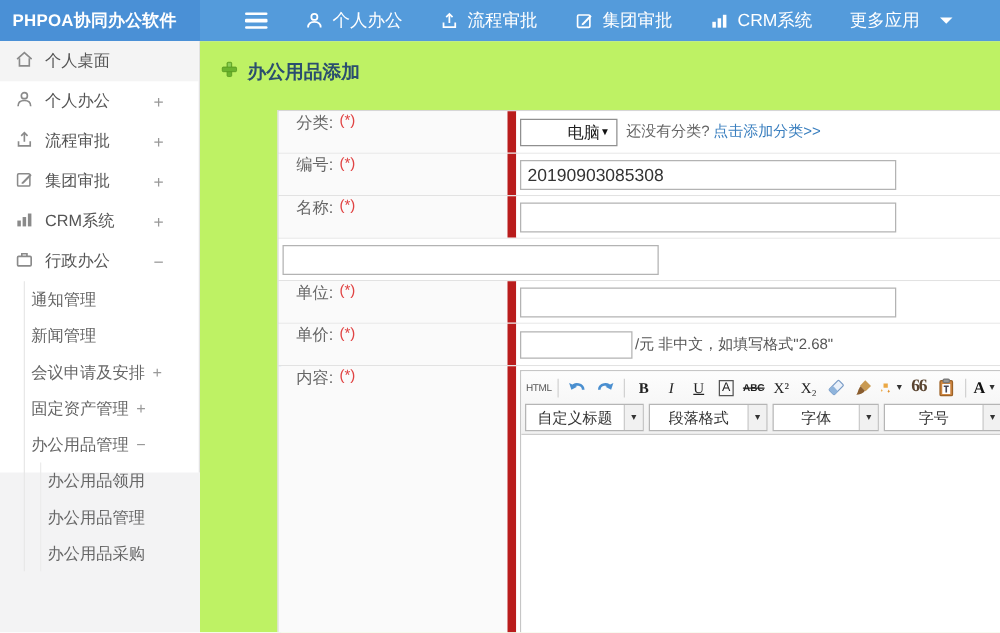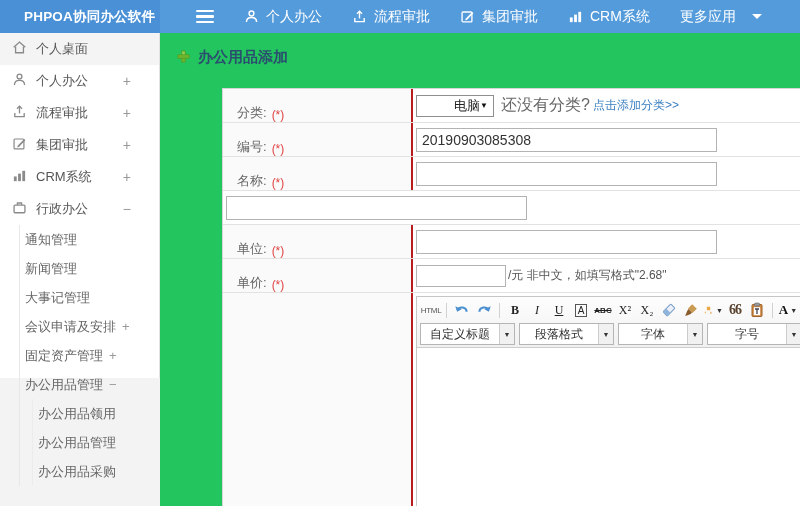--- a/index.html
+++ b/index.html
@@ -2,21 +2,21 @@
 <html><head>
 <meta charset="utf-8">
 <style>
   html,body{margin:0;padding:0;background:#fff;}
   .screen{position:relative;width:800px;height:506px;overflow:hidden;
     font-family:"Liberation Sans","DejaVu Sans",sans-serif;background:#f3f3f4;}
 
   
   .topbar{position:absolute;left:0;top:0;width:800px;height:33px;display:flex;}
   .logo{width:160px;height:33px;background:#4a90d6;color:#fff;font-size:13.5px;font-weight:bold;
-    display:flex;align-items:center;padding-left:24px;box-sizing:border-box;letter-spacing:.2px;}
+    display:flex;align-items:center;padding-left:10px;box-sizing:border-box;letter-spacing:.2px;}
   .nav{flex:1;background:#549bdb;display:flex;align-items:center;color:#fff;}
   .hamburger{margin-left:36px;width:18px;display:flex;flex-direction:column;gap:3px;cursor:pointer;}
   .hamburger i{display:block;height:2.5px;background:#fff;border-radius:1px;}
   .nav-item{display:flex;align-items:center;gap:7px;margin-left:30px;font-size:14px;cursor:pointer;white-space:nowrap;}
   .nav-item svg{display:block;}
   .caret-down{width:0;height:0;border-left:5px solid transparent;border-right:5px solid transparent;
     border-top:5px solid #fff;margin-left:9px;}
 
   
   .sidebar{position:absolute;left:0;top:33px;width:160px;height:345px;background:#fff;
@@ -25,43 +25,43 @@
   .side-item.active{background:#f4f4f4;}
   .side-item svg{margin-right:9px;color:#8a8a8a;flex:none;}
   .side-item .expander{position:absolute;right:28px;color:#999;font-size:14px;}
   .sub1{margin-left:19px;border-left:1px solid #e8e8e8;}
   .side-sub{height:29px;display:flex;align-items:center;padding-left:5px;color:#666;cursor:pointer;}
   .side-sub .expander{margin-left:6px;color:#999;}
   .sub2{margin-left:12px;border-left:1px solid #ececec;}
   .sub2 .side-sub{padding-left:5px;}
 
   
-  .main{position:absolute;left:160px;top:33px;width:640px;height:473px;background:#22c55e;overflow:hidden;}
+  .main{position:absolute;left:160px;top:33px;width:640px;height:473px;background:#bef264;overflow:hidden;}
   .page-title{position:absolute;left:17px;top:15px;display:flex;align-items:center;gap:8px;}
   .page-title b{font-size:15px;color:#2b4e6f;}
 
   .form{position:absolute;left:62px;top:55px;width:590px;background:#fff;
     border:1px solid #d6d6d6;box-sizing:border-box;}
   .frow{display:flex;border-bottom:1px solid #e2e2e2;height:33px;}
   .frow.content{height:345px;border-bottom:none;box-shadow:inset 2px 0 0 #abd2ea;}
-  .flabel{width:190px;flex:none;background:#fafafa;border-right:2px solid #b91c1c;
-    display:flex;align-items:flex-end;padding-left:14px;box-sizing:border-box;
+  .flabel{width:190px;flex:none;background:#fafafa;border-right:7px solid #b91c1c;
+    display:flex;align-items:flex-start;padding-left:14px;box-sizing:border-box;
     color:#666;font-size:13px;gap:5px;}
   .req{color:#e04343;font-size:12px;}
   .fvalue{flex:1;display:flex;align-items:center;padding-left:3px;background:#fff;min-width:0;}
   .frow.content .fvalue{align-items:flex-start;padding-top:3px;}
 
   .txt{width:301px;height:24px;border:1px solid #b3b3b3;background:#fff;color:#333;
     font-size:14px;padding:0 5px;box-sizing:border-box;font-family:inherit;}
   .txt.small{width:90px;height:22px;}
   .sel{width:78px;height:22px;border:1px solid #8f8f8f;background:#fff;color:#222;
     display:flex;align-items:center;justify-content:flex-end;padding:0 5px;
     box-sizing:border-box;font-size:13px;cursor:pointer;}
   .sel .sel-caret{font-size:8px;color:#111;}
-  .hint{font-size:16px;color:#666;margin-left:7px;white-space:nowrap;}
+  .hint{font-size:12px;color:#666;margin-left:7px;white-space:nowrap;}
   .linktext{font-size:12px;color:#3a7fbf;margin-left:3px;cursor:pointer;white-space:nowrap;}
   .suffix{font-size:12px;color:#555;margin-left:2px;white-space:nowrap;}
 
   
   .editor{flex:1;border:1px solid #c6c6c6;background:#fff;height:336px;min-width:0;
     display:flex;flex-direction:column;overflow:hidden;}
   .ed-toolbar{background:linear-gradient(#fdfdfd,#f1f1f1);border-bottom:1px solid #ccc;padding:1px 3px;}
   .ed-row{display:flex;align-items:center;height:24px;}
   .ed-btn{min-width:20px;height:20px;display:flex;align-items:center;justify-content:center;
     font-size:12px;color:#222;cursor:pointer;border-radius:2px;padding:0 1px;}
@@ -210,23 +210,20 @@
     </div>
 
     <div class="sub1">
       <div class="side-sub">
         <span>通知管理</span>
       </div>
       <div class="side-sub">
         <span>新闻管理</span>
       </div>
       <div class="side-sub">
-        <span>大事记管理</span>
-      </div>
-      <div class="side-sub">
         <span>会议申请及安排</span>
         <span class="expander">+</span>
       </div>
       <div class="side-sub">
         <span>固定资产管理</span>
         <span class="expander">+</span>
       </div>
       <div class="side-sub">
         <span>办公用品管理</span>
         <span class="expander">−</span>

